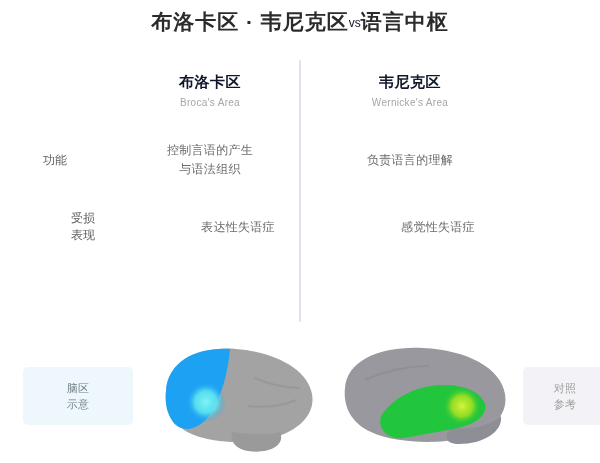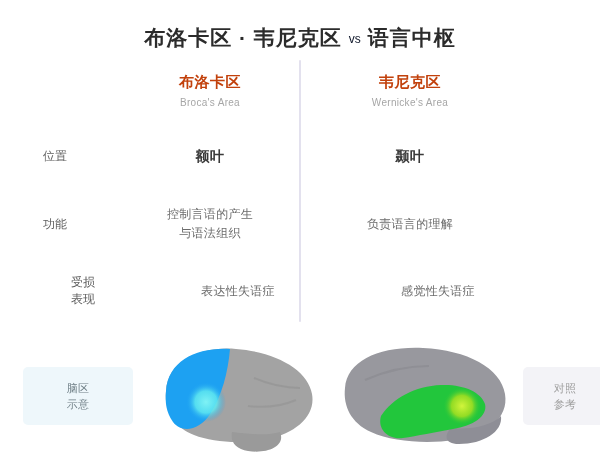--- a/index.html
+++ b/index.html
@@ -12,23 +12,22 @@
     position:relative;
   }
   .sheet{
     position:relative;
     width:600px;height:463px;
     box-sizing:border-box;
   }
 
   
   .title-bar{
-    position:absolute;left:0;top:20px;width:600px;
-    display:flex;align-items:center;justify-content:center;
-    gap:7px;
+    position:absolute;left:0;top:4px;width:600px;
+    display:flex;align-items:center;justify-content:center;
     height:36px;
   }
   .title-main{
     font-size:21px;font-weight:bold;color:#2b2b2b;letter-spacing:1px;
     white-space:nowrap;
   }
   .title-sep{
     font-size:12px;color:#0f172a;font-weight:normal;
     position:relative;top:1px;
   }
@@ -62,21 +61,21 @@
   }
   .cell-tail{
     width:90px;flex:0 0 90px;
     display:flex;align-items:center;justify-content:center;
     box-sizing:border-box;
   }
 
   
   .row-head{height:66px;}
   .head-main{
-    font-size:15px;font-weight:bold;color:#c2410c;line-height:20px;
+    font-size:15px;font-weight:bold;color:#0f172a;line-height:20px;
     letter-spacing:.5px;
   }
   .head-sub{
     font-size:10px;color:#a6a6a6;line-height:15px;margin-top:3px;
     letter-spacing:.3px;
   }
 
   
   .row-d1{height:64px;}
   .row-d2{height:72px;}
@@ -147,30 +146,20 @@
         <div class="head-main">布洛卡区</div>
         <div class="head-sub">Broca's Area</div>
       </div>
       <div class="cell-col">
         <div class="head-main">韦尼克区</div>
         <div class="head-sub">Wernicke's Area</div>
       </div>
       <div class="cell-tail"></div>
     </div>
 
-    <div class="row row-d1">
-      <div class="cell-label">位置</div>
-      <div class="cell-col">
-        <div class="val-strong">额叶</div>
-      </div>
-      <div class="cell-col">
-        <div class="val-strong">颞叶</div>
-      </div>
-      <div class="cell-tail"></div>
-    </div>
 
     <div class="row row-d2">
       <div class="cell-label">功能</div>
       <div class="cell-col">
         <div class="val">控制言语的产生</div>
         <div class="val">与语法组织</div>
       </div>
       <div class="cell-col">
         <div class="val">负责语言的理解</div>
       </div>

